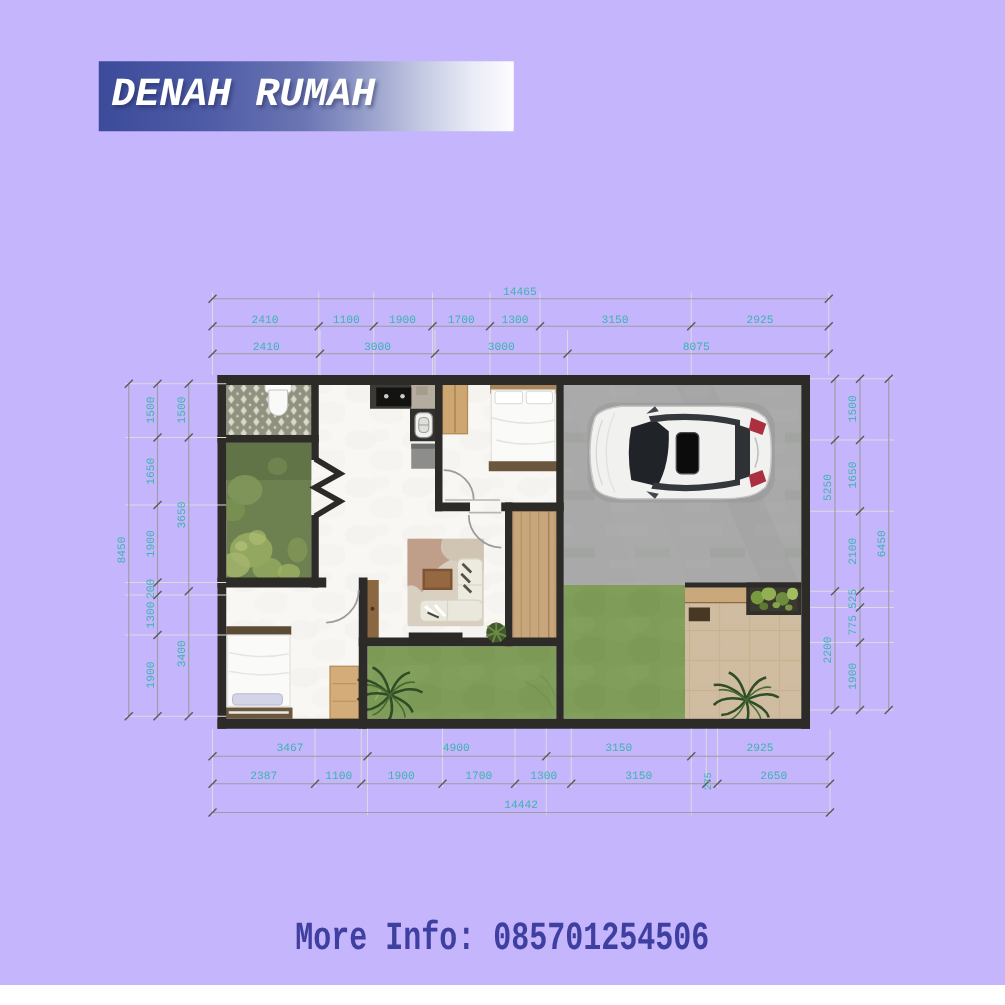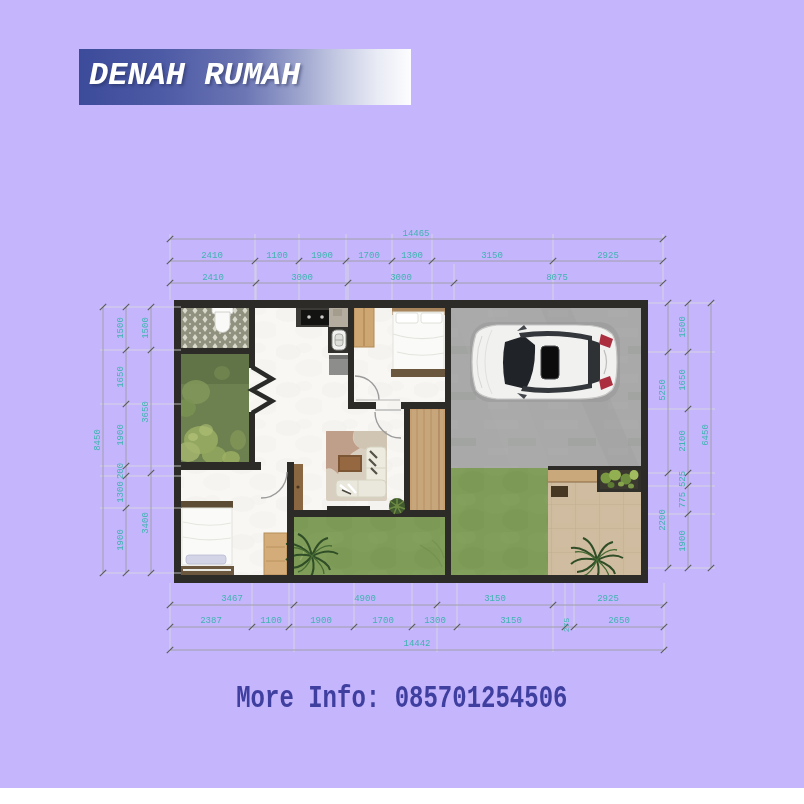--- a/index.html
+++ b/index.html
@@ -1,21 +1,21 @@
 <!DOCTYPE html>
 <html><head>
 <meta charset="utf-8">
 <style>
   html,body{margin:0;padding:0;background:#ffffff;}
   #page{position:relative;width:804px;height:788px;background:#c4b5fd;overflow:hidden;font-family:Liberation Mono, monospace;}
   #banner{position:absolute;left:79px;top:49px;width:332px;height:56px;
     background:linear-gradient(90deg,#3c4b9a 0%,#4d5aa5 25%,#6c76b4 50%,#98a0cb 65%,#c5cae3 78%,#e9ebf5 90%,#fdfdff 100%);}
   #banner span{position:absolute;left:10px;top:8px;font-size:32px;font-weight:bold;font-style:italic;color:#ffffff;
     letter-spacing:0px;text-shadow:2px 2px 3px rgba(30,40,80,0.45);}
-  #info{position:absolute;left:0px;top:680px;width:804px;text-align:center;
+  #info{position:absolute;left:0px;top:732px;width:804px;text-align:center;
     font-size:32px;font-weight:bold;color:#3f3fa0;}
   #info span{display:inline-block;transform:scaleX(0.75);transform-origin:center;white-space:nowrap;}
 </style>
 </head>
 <body>
 <div id="page">
 
   <div id="banner">
       <span>DENAH RUMAH</span>
     </div>

